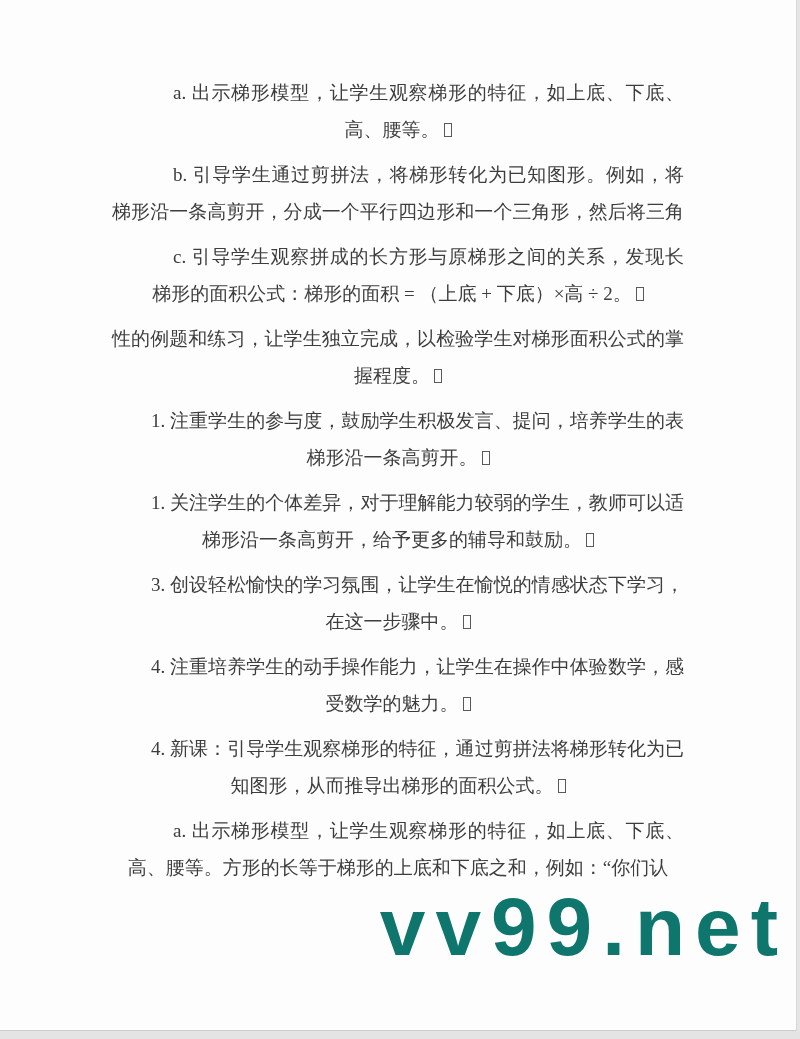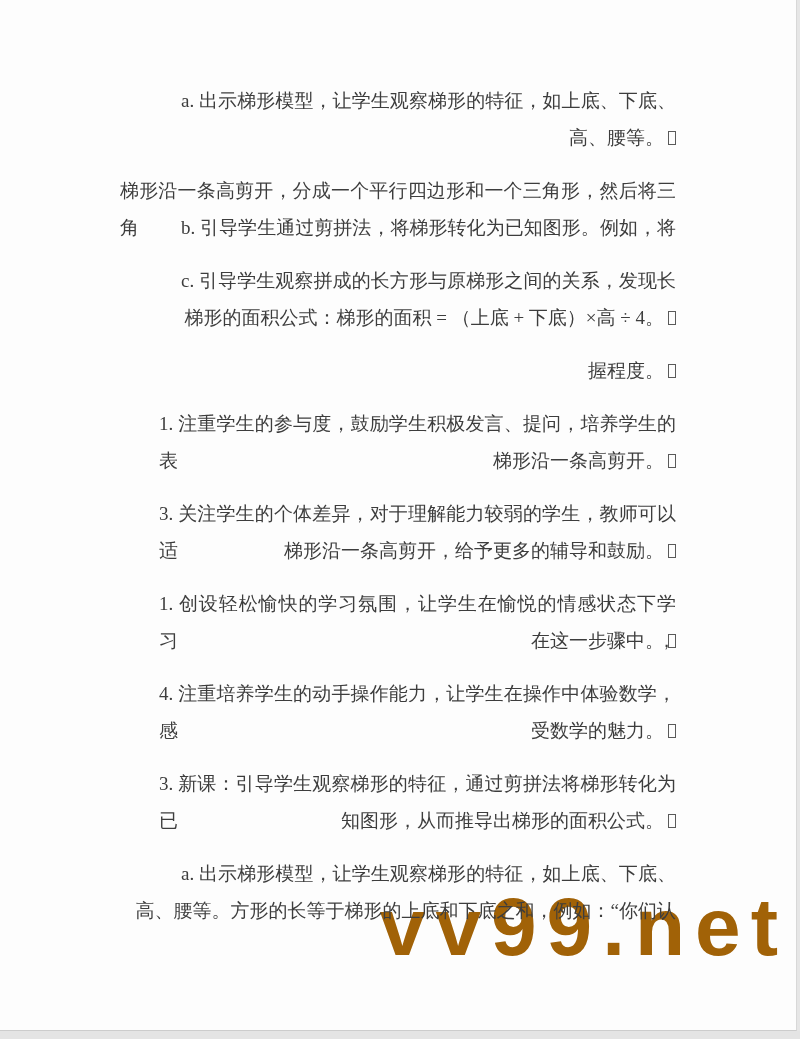--- a/index.html
+++ b/index.html
@@ -28,39 +28,39 @@
     z-index: 1;
   }
   .watermark {
     position: absolute;
     top: 880px;
     right: 8px;
     font-family: "Liberation Sans", "DejaVu Sans", sans-serif;
     font-weight: 700;
     font-size: 82px;
     letter-spacing: 10px;
-    color: #a16207;
+    color: #0f766e;
     z-index: 2;
     user-select: none;
     white-space: nowrap;
   }
   .content {
     position: absolute;
     left: 104px;
     top: 66px;
     width: 588px;
     z-index: 3;
     font-size: 19px;
     line-height: 37px;
     color: #3d3d3d;
   }
-  .para { margin: 16px; padding: 0; }
+  .para { margin: 8px; padding: 0; }
   .line {
     height: 37px;
-    text-align: right;
+    text-align: center;
     white-space: normal;
     overflow: visible;
   }
   .line.fill {
     text-align: justify;
     text-align-last: justify;
   }
   .line.indent-letter { padding-left: 61px; }
   .line.indent-number { padding-left: 39px; }
   .pmark {
@@ -88,48 +88,49 @@
 <div class="viewport">
   <div class="bottom-strip"></div>
   <div class="page">
     <div class="watermark">vv99.net</div>
     <div class="content" id="doc-body">
         <div class="para">
           <div class="line indent-letter fill"><span>a. 出示梯形模型，让学生观察梯形的特征，如上底、下底、</span></div>
           <div class="line"><span>高、腰等。</span><span class="pmark"></span></div>
         </div>
         <div class="para">
+          <div class="line indent-letter fill"><span>b. 引导学生通过剪拼法，将梯形转化为已知图形。例如，将</span></div>
           <div class="line fill"><span>梯形沿一条高剪开，分成一个平行四边形和一个三角形，然后将三角</span></div>
-          <div class="line indent-letter fill"><span>b. 引导学生通过剪拼法，将梯形转化为已知图形。例如，将</span></div>
         </div>
         <div class="para">
           <div class="line indent-letter fill"><span>c. 引导学生观察拼成的长方形与原梯形之间的关系，发现长</span></div>
-          <div class="line"><span>梯形的面积公式：梯形的面积 = （上底 + 下底）×高 ÷ 4。</span><span class="pmark"></span></div>
+          <div class="line"><span>梯形的面积公式：梯形的面积 = （上底 + 下底）×高 ÷ 2。</span><span class="pmark"></span></div>
         </div>
         <div class="para">
+          <div class="line fill"><span>性的例题和练习，让学生独立完成，以检验学生对梯形面积公式的掌</span></div>
           <div class="line"><span>握程度。</span><span class="pmark"></span></div>
         </div>
         <div class="para">
           <div class="line indent-number fill"><span>1. 注重学生的参与度，鼓励学生积极发言、提问，培养学生的表</span></div>
           <div class="line"><span>梯形沿一条高剪开。</span><span class="pmark"></span></div>
         </div>
         <div class="para">
-          <div class="line indent-number fill"><span>3. 关注学生的个体差异，对于理解能力较弱的学生，教师可以适</span></div>
+          <div class="line indent-number fill"><span>1. 关注学生的个体差异，对于理解能力较弱的学生，教师可以适</span></div>
           <div class="line"><span>梯形沿一条高剪开，给予更多的辅导和鼓励。</span><span class="pmark"></span></div>
         </div>
         <div class="para">
-          <div class="line indent-number fill"><span>1. 创设轻松愉快的学习氛围，让学生在愉悦的情感状态下学习，</span></div>
+          <div class="line indent-number fill"><span>3. 创设轻松愉快的学习氛围，让学生在愉悦的情感状态下学习，</span></div>
           <div class="line"><span>在这一步骤中。</span><span class="pmark"></span></div>
         </div>
         <div class="para">
           <div class="line indent-number fill"><span>4. 注重培养学生的动手操作能力，让学生在操作中体验数学，感</span></div>
           <div class="line"><span>受数学的魅力。</span><span class="pmark"></span></div>
         </div>
         <div class="para">
-          <div class="line indent-number fill"><span>3. 新课：引导学生观察梯形的特征，通过剪拼法将梯形转化为已</span></div>
+          <div class="line indent-number fill"><span>4. 新课：引导学生观察梯形的特征，通过剪拼法将梯形转化为已</span></div>
           <div class="line"><span>知图形，从而推导出梯形的面积公式。</span><span class="pmark"></span></div>
         </div>
         <div class="para">
           <div class="line indent-letter fill"><span>a. 出示梯形模型，让学生观察梯形的特征，如上底、下底、</span></div>
           <div class="line"><span>高、腰等。方形的长等于梯形的上底和下底之和，例如：“你们认</span></div>
         </div>
       </div>
   </div>
 </div>
 

